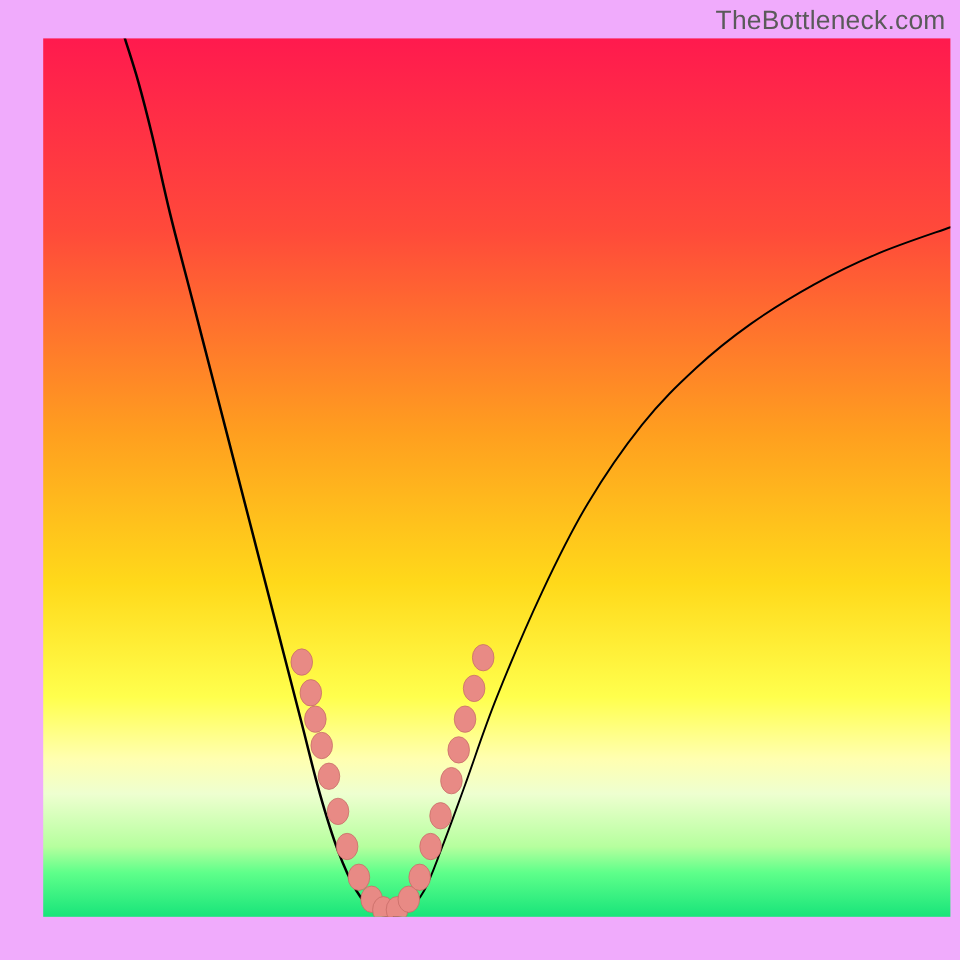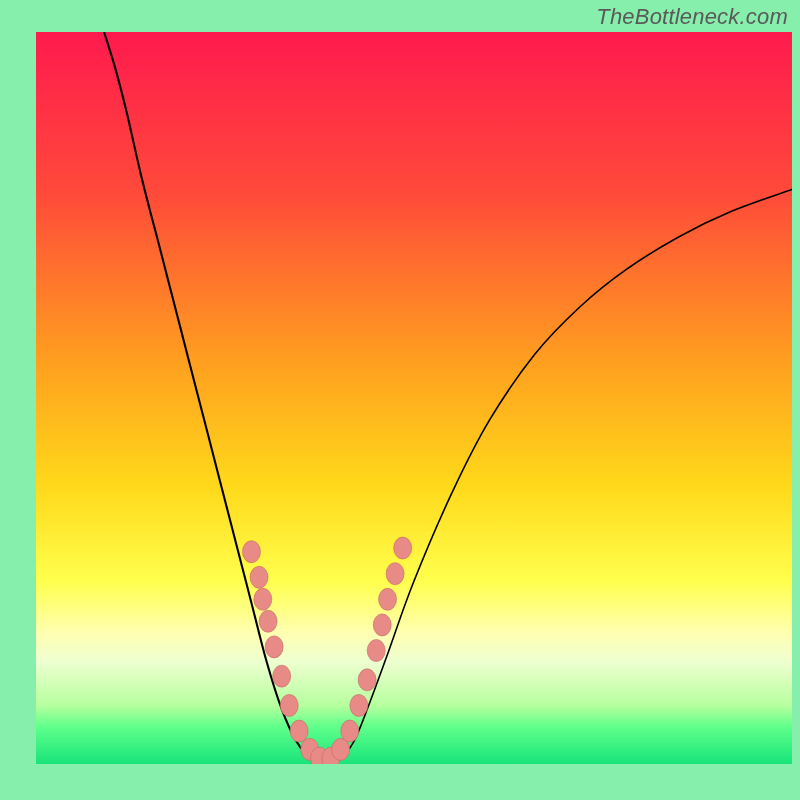--- a/index.html
+++ b/index.html
@@ -8,22 +8,21 @@
     width: 800px;
     height: 800px;
     overflow: hidden;
     background: #000;
     font-family: Arial, Helvetica, sans-serif;
   }
   .frame {
     position: relative;
     width: 800px;
     height: 800px;
-    background: #86efac;
-    font-style: italic;
+    background: #f0abfc;
   }
   .watermark {
     position: absolute;
     top: 4px;
     right: 12px;
     color: #5a5a5a;
     font-size: 22px;
     letter-spacing: 0.2px;
     font-weight: 400;
     z-index: 10;

